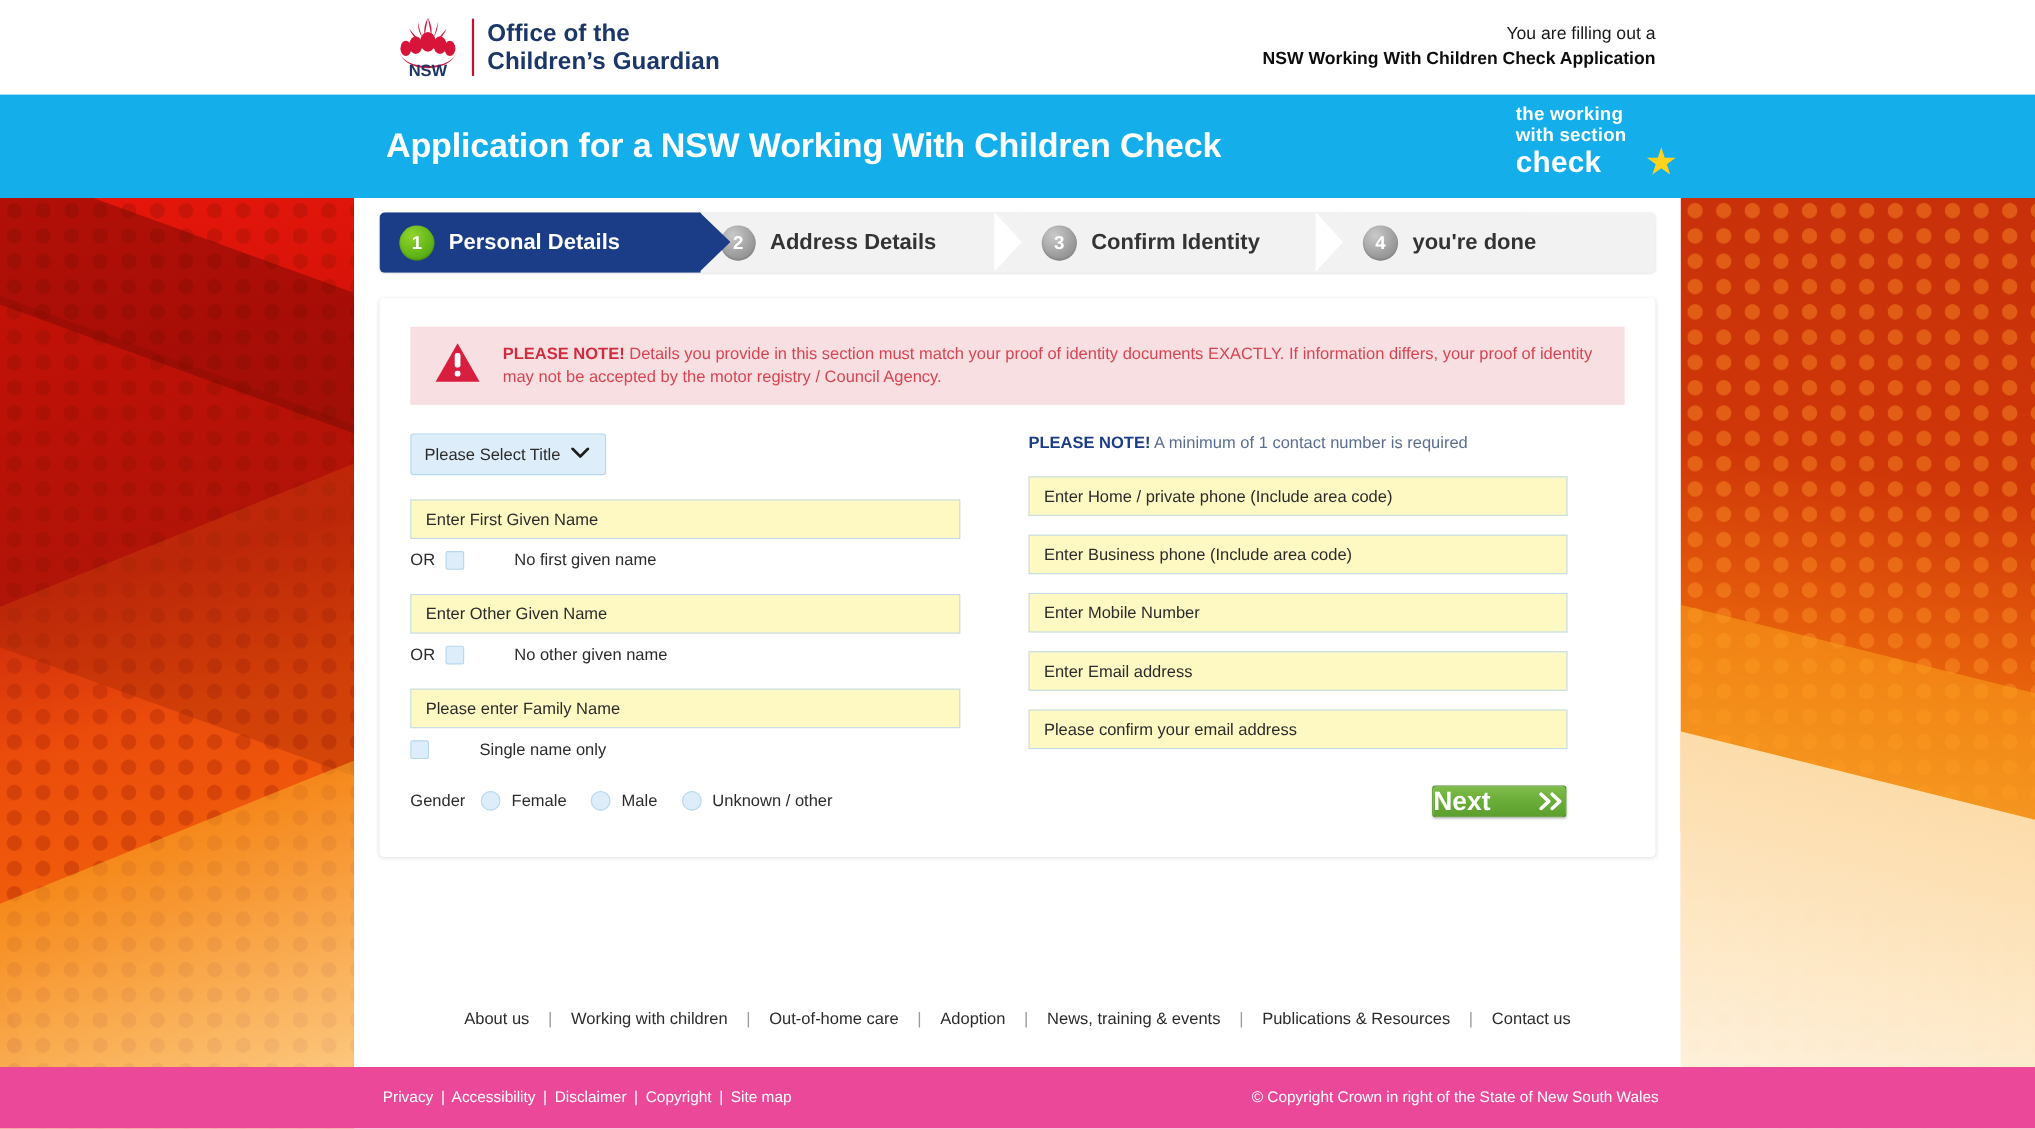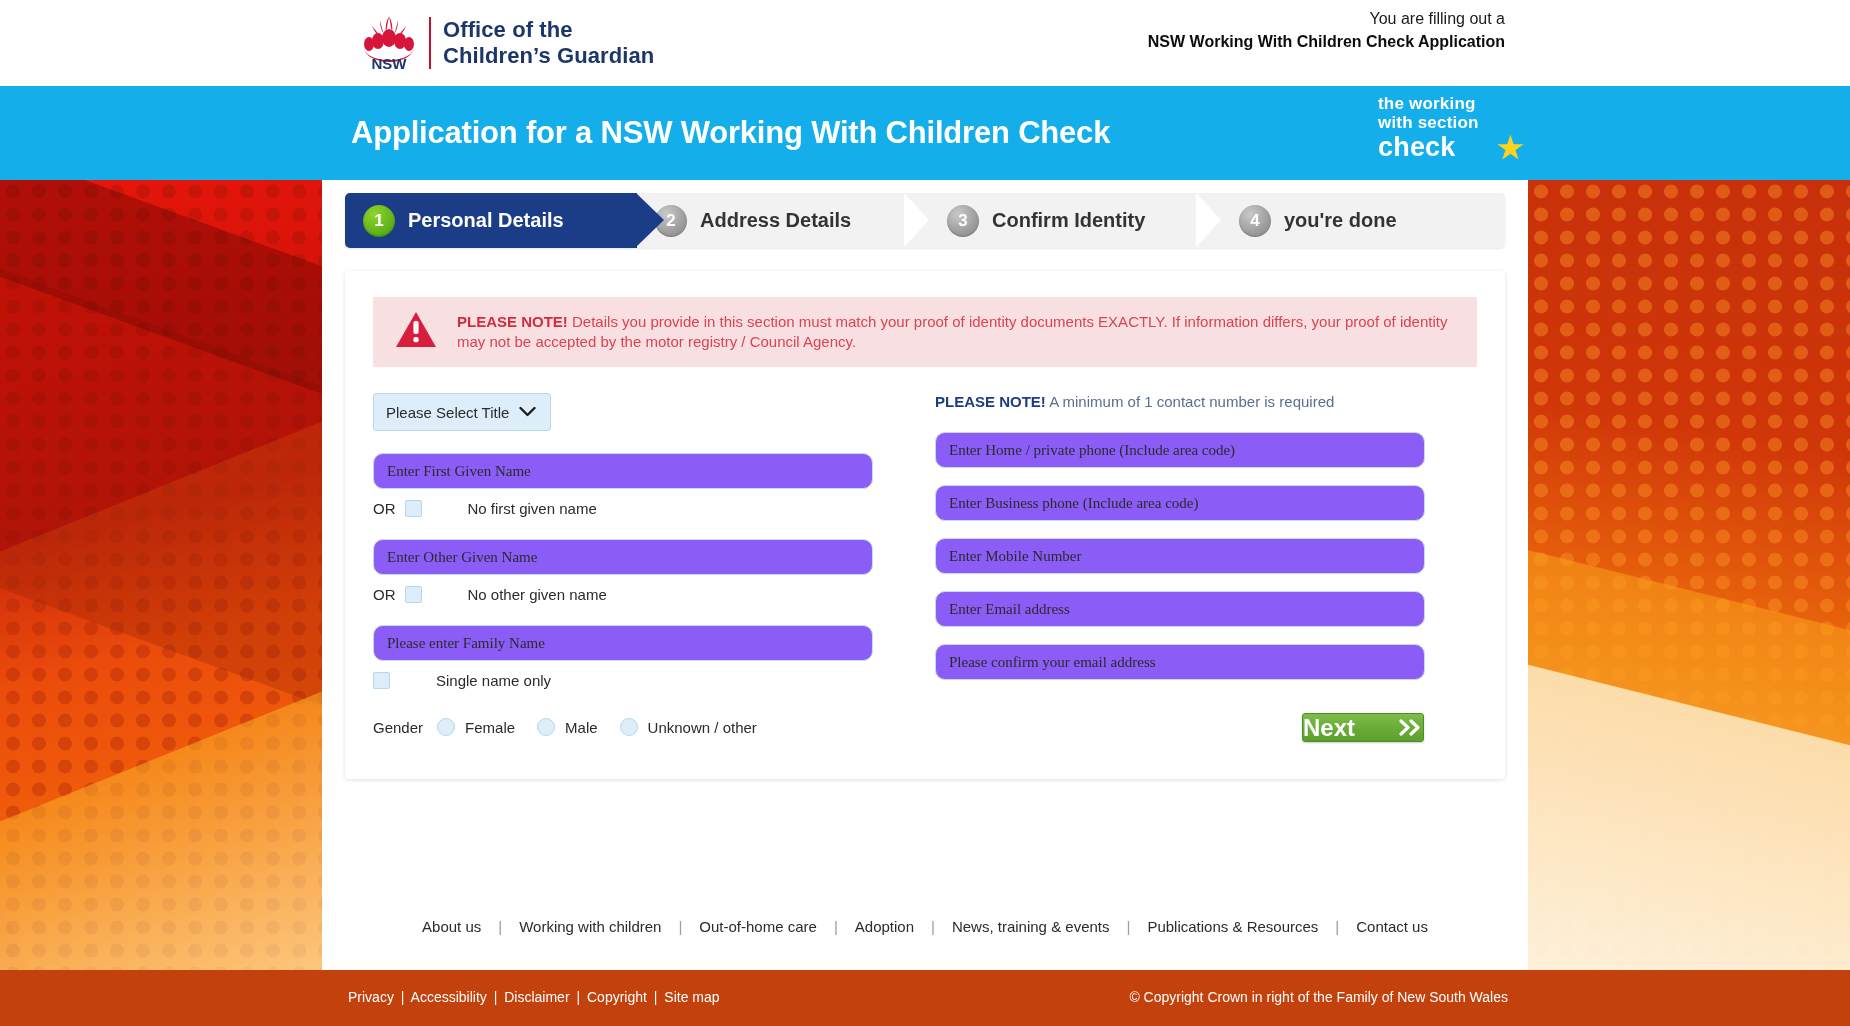--- a/index.html
+++ b/index.html
@@ -97,21 +97,21 @@
     width: 2px; height: 52px; background: #c8102e; margin: 0 12px 0 2px;
   }
   .logo-words {
     color: #1b3668;
     font-weight: bold;
     font-size: 22px;
     line-height: 1.18;
     letter-spacing: .1px;
   }
   .header-right {
-    position: absolute; right: 345px; top: 10px;
+    position: absolute; right: 345px; top: 22px;
     text-align: right;
   }
   .header-right .line1 { font-size: 16px; color: #1a1a1a; }
   .header-right .line2 { font-size: 16px; color: #0d0d0d; font-weight: bold; margin-top: 5px; }
 
   
   .banner {
     position: relative; z-index: 5;
     height: 94px;
     background: #14AEEB;
@@ -247,27 +247,27 @@
     cursor: pointer;
   }
   .chev {
     position: absolute; right: 14px; top: 50%;
     transform: translateY(-50%);
   }
 
   .field {
     width: 100%;
     height: 36px;
-    background: #8b5cf6;
+    background: #fef9c3;
     border: 1px solid #c3dbec;
-    border-radius: 10px;
+    border-radius: 0;
     font-size: 15px;
     color: #2b2b2b;
     padding: 0 13px;
-    font-family: Liberation Serif, serif;
+    font-family: Liberation Sans, sans-serif;
     outline: none;
   }
   .field::placeholder { color: #2b2b2b; opacity: 1; }
   .field-l { margin-top: 22px; }
   .field-r { margin-top: 17px; }
 
   .cb-row { display: flex; align-items: center; margin-top: 11px; }
   .cb-or { font-size: 15px; color: #2b2b2b; margin-right: 9px; }
   .checkbox {
     width: 17px; height: 17px;
@@ -325,21 +325,21 @@
   .footer-nav a {
     color: #2b2b2b; text-decoration: none; cursor: pointer;
   }
   .fsep { color: #9b9b9b; margin: 0 17px; }
 
   
   .bottombar {
     position: absolute; z-index: 6;
     left: 0; bottom: 0;
     width: 1850px; height: 56px;
-    background: #c2410c;
+    background: #ec4899;
   }
   .bb-left {
     position: absolute; left: 348px; top: 19px;
     font-size: 14px; color: #ffffff;
   }
   .bb-left a { color: #ffffff; text-decoration: none; cursor: pointer; }
   .bb-sep { color: #ffffff; margin: 0 3px; }
   .bb-right {
     position: absolute; right: 342px; top: 19px;
     font-size: 14px; color: #ffffff;
@@ -542,14 +542,14 @@
     <a>Privacy</a>
     <span class="bb-sep">|</span>
     <a>Accessibility</a>
     <span class="bb-sep">|</span>
     <a>Disclaimer</a>
     <span class="bb-sep">|</span>
     <a>Copyright</a>
     <span class="bb-sep">|</span>
     <a>Site map</a>
   </div>
-  <div class="bb-right">© Copyright Crown in right of the Family of New South Wales</div>
+  <div class="bb-right">© Copyright Crown in right of the State of New South Wales</div>
 </div>
 
 </body></html>

